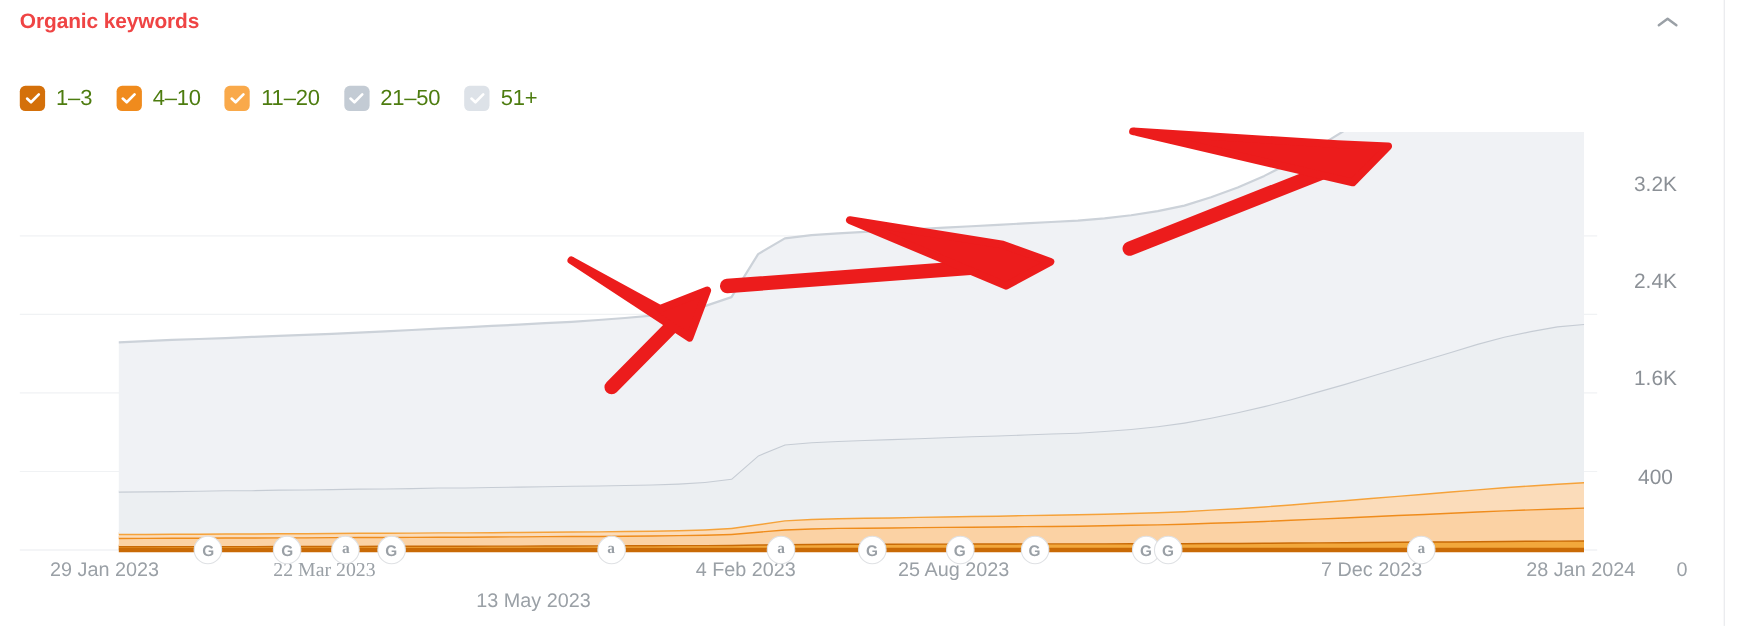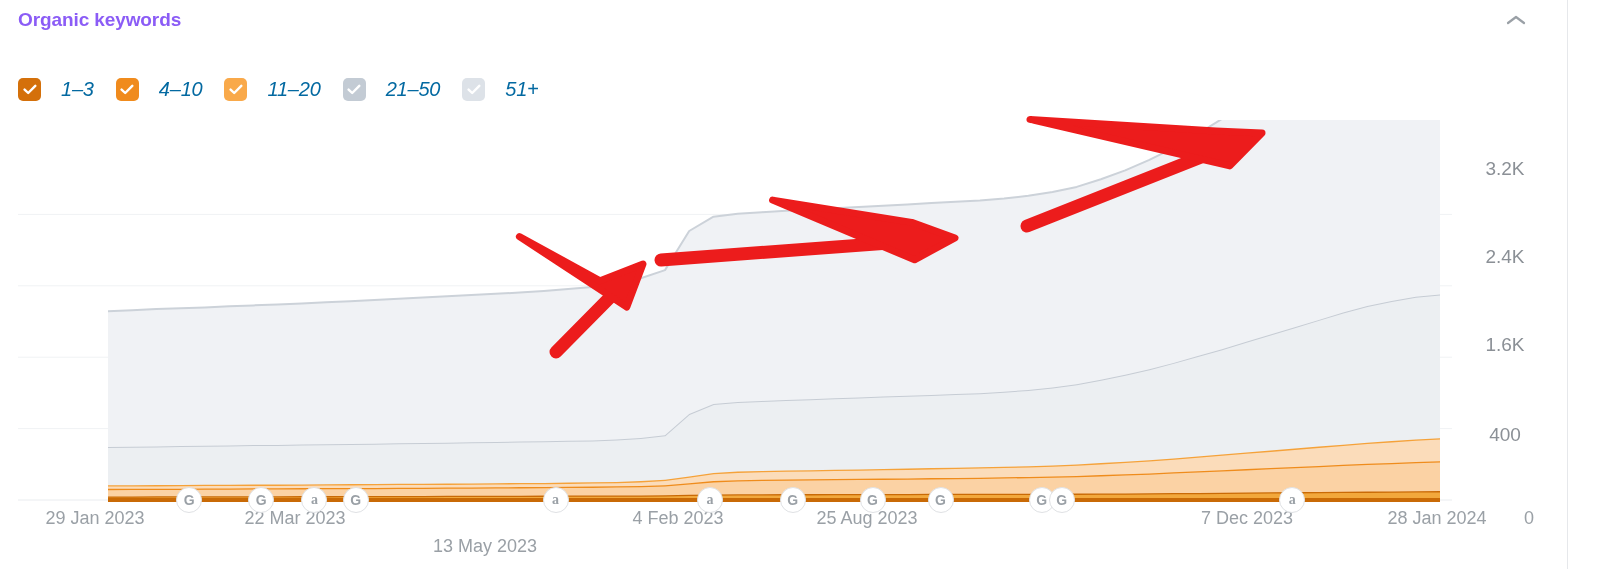--- a/index.html
+++ b/index.html
@@ -19,21 +19,21 @@
   .right-gutter{
     position:absolute;left:1569px;top:0;width:31px;height:569px;
     background:#fff;
   }
   
   .header{
     position:absolute;left:0;top:0;width:1568px;height:48px;
   }
   .title{
     position:absolute;left:18px;top:9px;
-    font-size:19px;font-weight:bold;color:#8b5cf6;
+    font-size:19px;font-weight:bold;color:#ef4444;
     letter-spacing:-0.1px;
   }
   .collapse-btn{
     position:absolute;left:1498px;top:4px;width:36px;height:32px;
     cursor:pointer;
   }
   .collapse-btn svg{display:block;margin:10px auto 0;}
   
   .legend{
     position:absolute;left:18px;top:74px;height:30px;
@@ -42,22 +42,22 @@
   .legend-item{
     display:flex;align-items:center;margin-right:22px;cursor:pointer;
   }
   .cb{
     width:23px;height:23px;border-radius:5px;
     display:flex;align-items:center;justify-content:center;
     flex:0 0 auto;
   }
   .cb svg{display:block;}
   .legend-label{
-    margin-left:20px;font-size:20px;color:#0369a1;
-    white-space:nowrap;letter-spacing:-0.2px;font-style:italic;
+    margin-left:10px;font-size:20px;color:#4d7c0f;
+    white-space:nowrap;letter-spacing:-0.2px;
   }
   
   .chart-wrap{
     position:absolute;left:0;top:120px;width:1568px;height:400px;
   }
   .chart-svg{display:block;}
   .ytick{
     position:absolute;
     font-size:19px;color:#8b9096;
     text-align:center;width:70px;
@@ -161,21 +161,21 @@
         <line x1="108" x2="1440" y1="380" y2="380" stroke="#c96a06" stroke-width="4"></line>
       </svg>
   </div>
 
   <div class="ytick" style="left:1470px;top:158px;">3.2K</div>
   <div class="ytick" style="left:1470px;top:246px;">2.4K</div>
   <div class="ytick" style="left:1470px;top:334px;">1.6K</div>
   <div class="ytick" style="left:1470px;top:424px;">400</div>
 
   <div class="xtick" style="left:-5px;">29 Jan 2023</div>
-  <div class="xtick" style="left:195px;">22 Mar 2023</div>
+  <div class="xtick" style="left:195px;font-family:Liberation Serif, serif;">22 Mar 2023</div>
   <div class="xtick" style="left:385px;margin-top:28px;">13 May 2023</div>
   <div class="xtick" style="left:578px;">4 Feb 2023</div>
   <div class="xtick" style="left:767px;">25 Aug 2023</div>
   <div class="xtick" style="left:1147px;">7 Dec 2023</div>
   <div class="xtick" style="left:1337px;">28 Jan 2024</div>
   <div class="xzero">0</div>
 
   <div id="markers">
       <div class="marker" style="left: 176.252px;">G</div>
       <div class="marker" style="left: 248.18px;">G</div>

